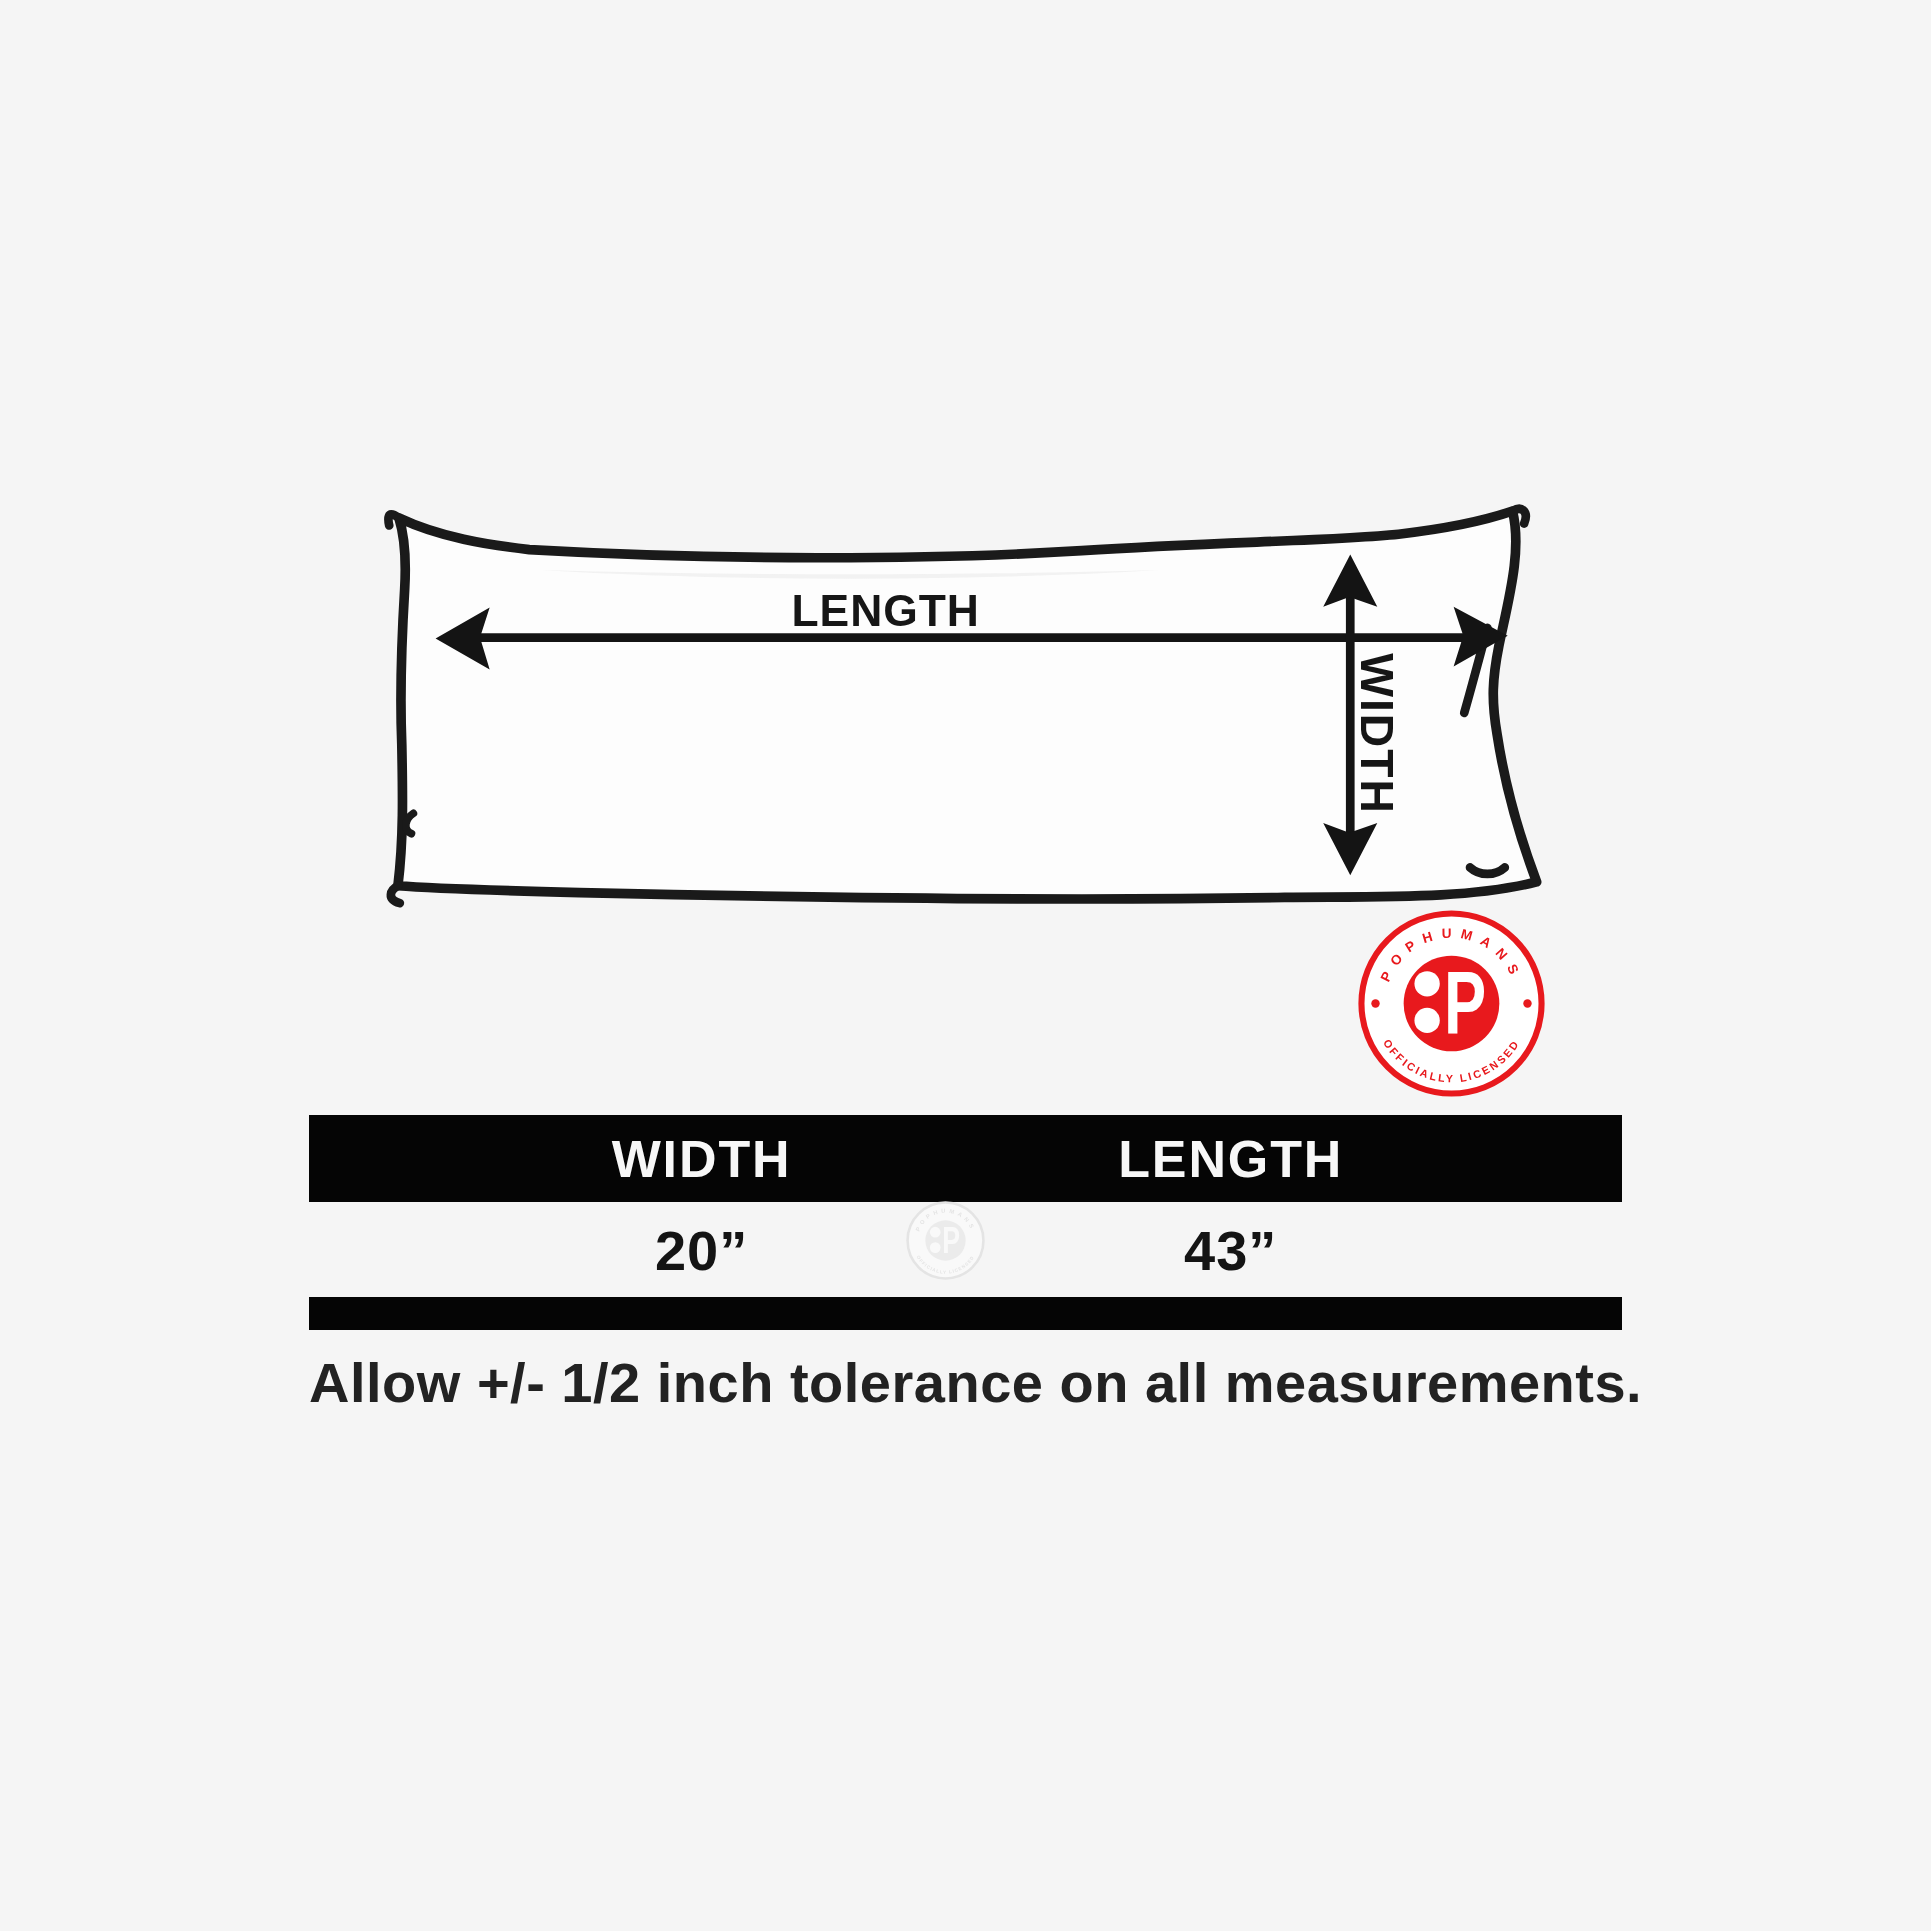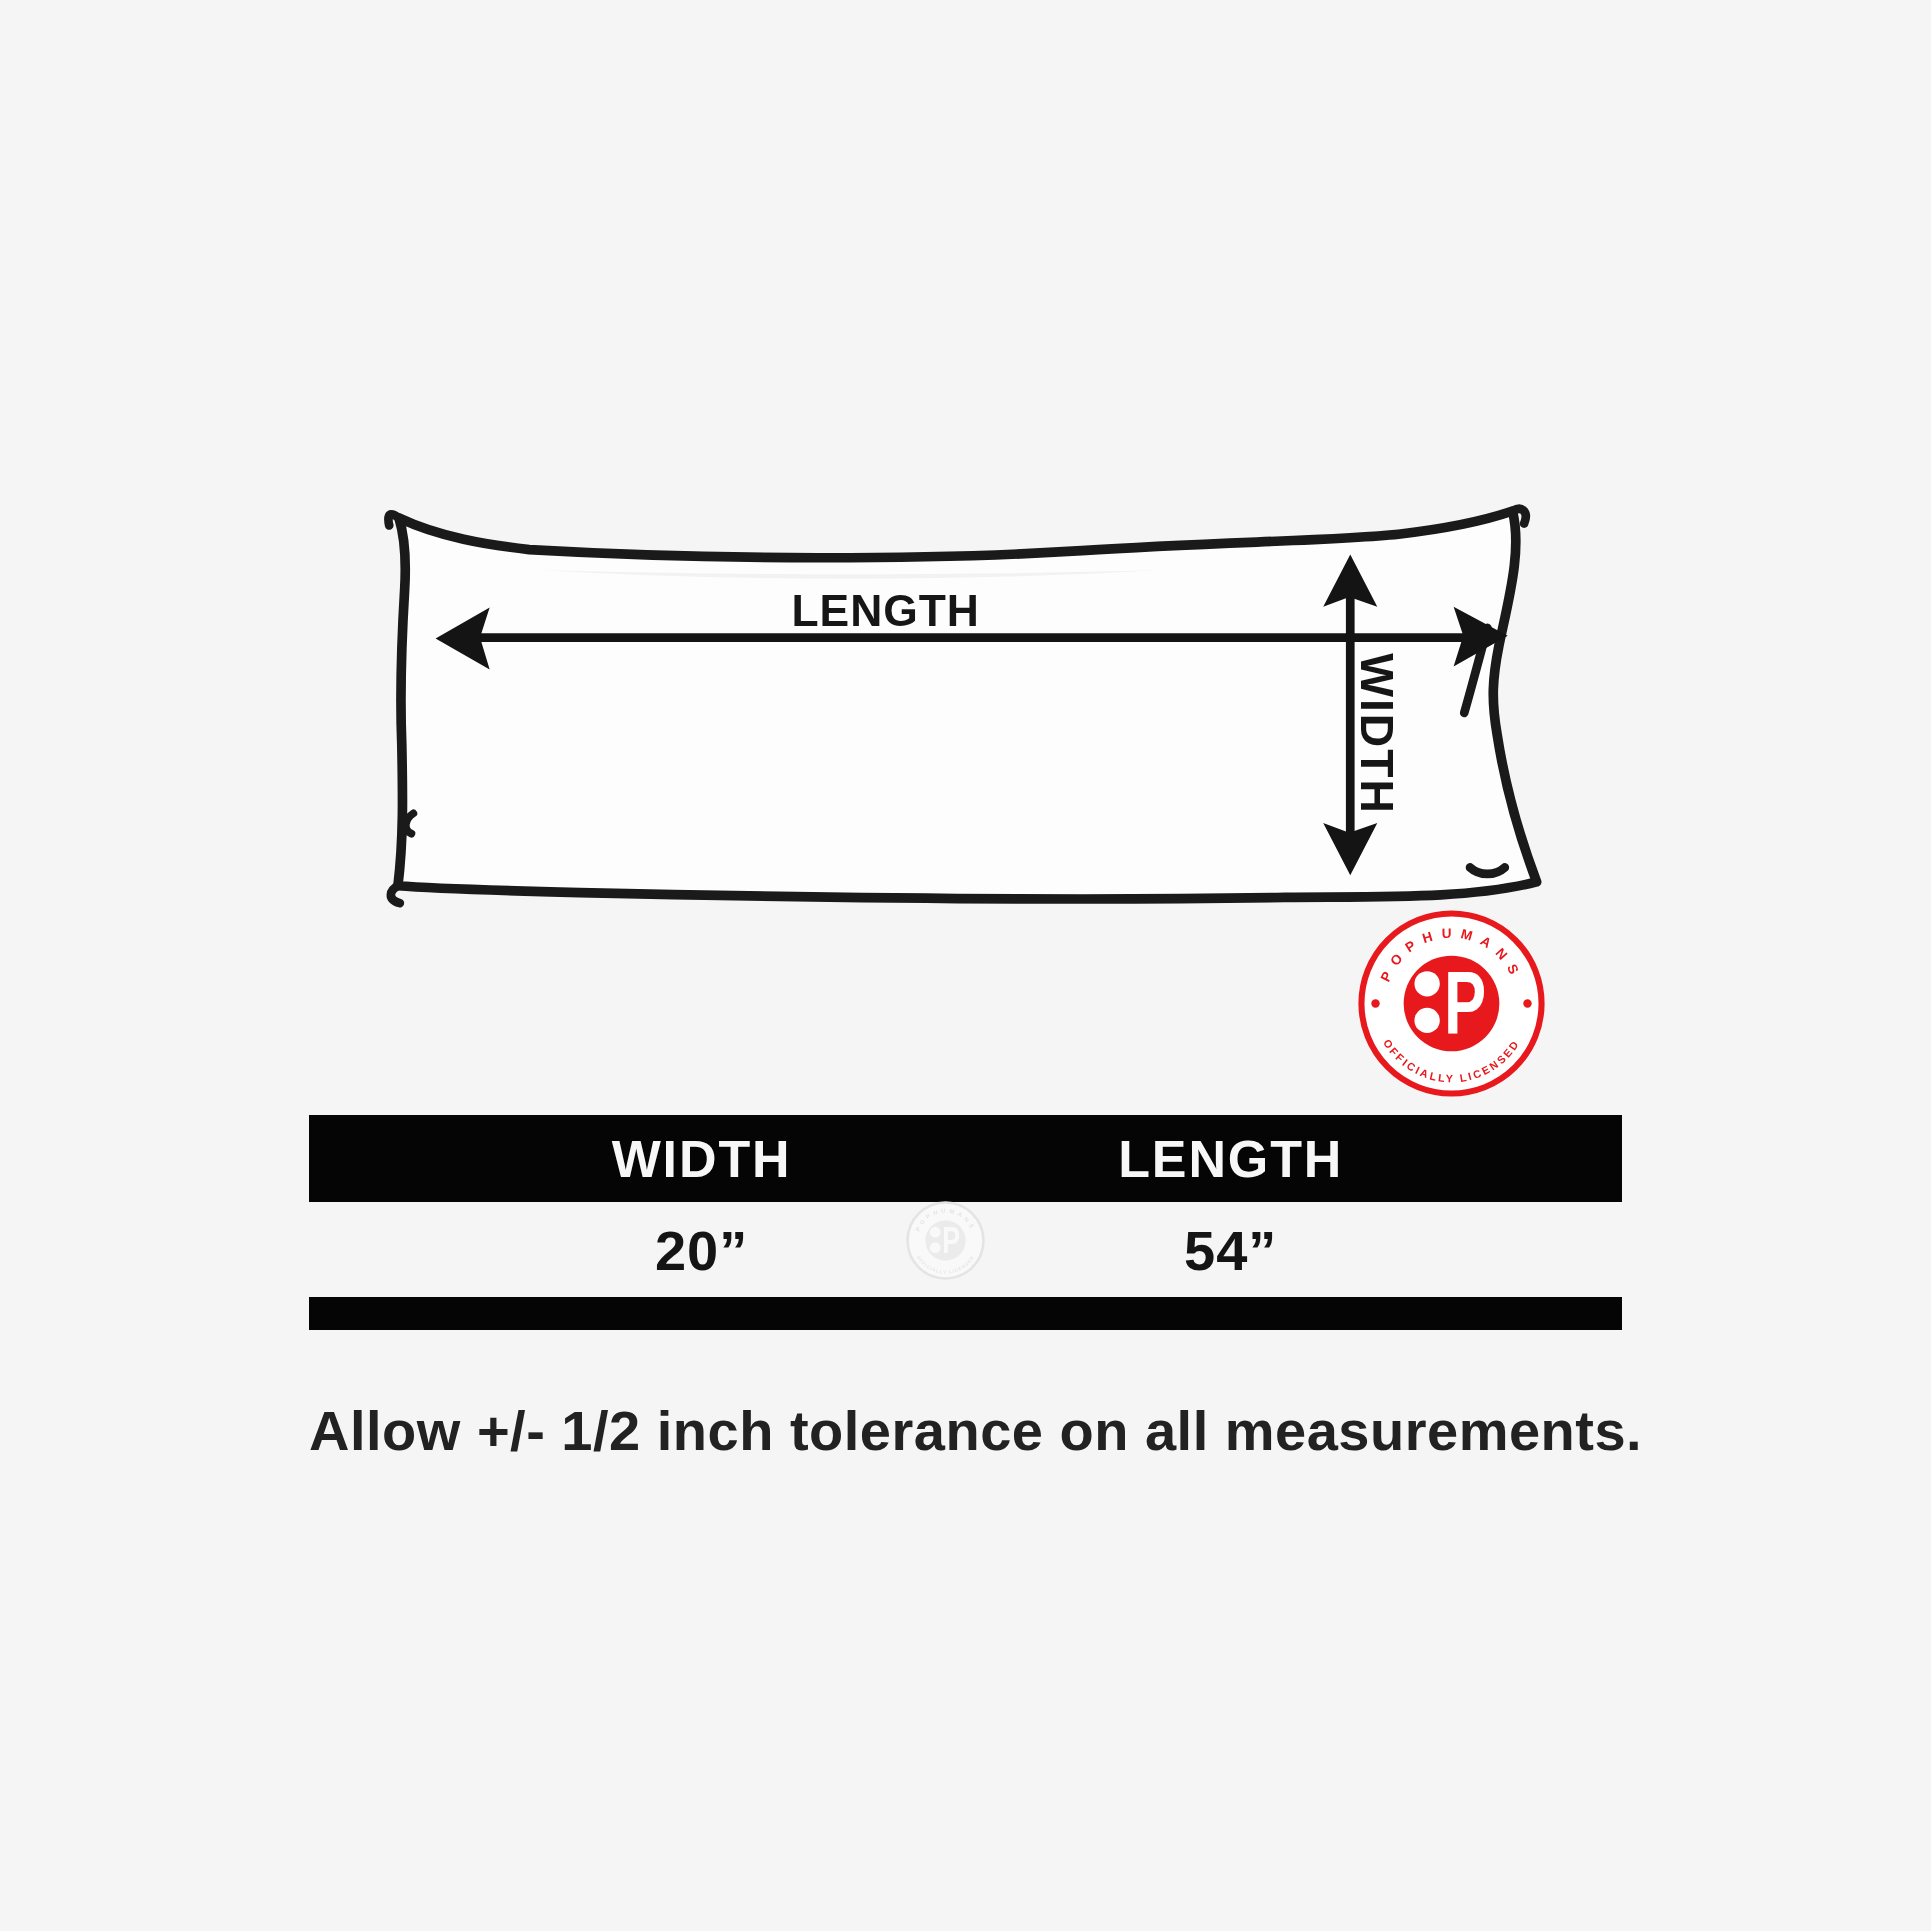--- a/index.html
+++ b/index.html
@@ -33,21 +33,21 @@
   .cell-value{
     position:absolute;top:50%;transform:translate(-50%,-50%);
     color:#141414;font-weight:600;font-size:56px;letter-spacing:1px;
     white-space:nowrap;z-index:1;
   }
   .cell-value.first{left:29.9%;}
   .cell-value.second{left:70.2%;}
   .watermark-svg{position:absolute;left:595px;top:-2.9px;z-index:0;}
 
   .tolerance-note{
-    position:absolute;left:309px;top:1398px;width:1313px;
+    position:absolute;left:309px;top:1350px;width:1313px;
     text-align:center;color:#222222;
     font-size:56px;font-weight:600;letter-spacing:0.5px;
     white-space:nowrap;
   }
 </style>
 </head>
 <body>
 
 <div class="canvas">
 
@@ -130,21 +130,21 @@
         </text>
         <text font-size="11.5" font-weight="bold" letter-spacing="2.6" fill="#e4e4e4">
           <textPath href="#warc-bottom" startOffset="50%" text-anchor="middle">OFFICIALLY LICENSED</textPath>
         </text>
         <circle cx="105" cy="105" r="51" fill="#ebebeb"></circle>
         <circle cx="79" cy="84" r="13.5" fill="#f9f9f9"></circle>
         <circle cx="79" cy="123" r="13.5" fill="#f9f9f9"></circle>
         <text x="97" y="137" font-size="95" font-weight="bold" fill="#f9f9f9" textLength="45" lengthAdjust="spacingAndGlyphs">P</text>
       </svg>
       <span class="cell-value first">20”</span>
-      <span class="cell-value second">54”</span>
+      <span class="cell-value second">43”</span>
     </div>
     <div class="bar footer"></div>
   </div>
 
   <div class="tolerance-note">Allow +/- 1/2 inch tolerance on all measurements.</div>
 
 </div>
 
 
 </body></html>

